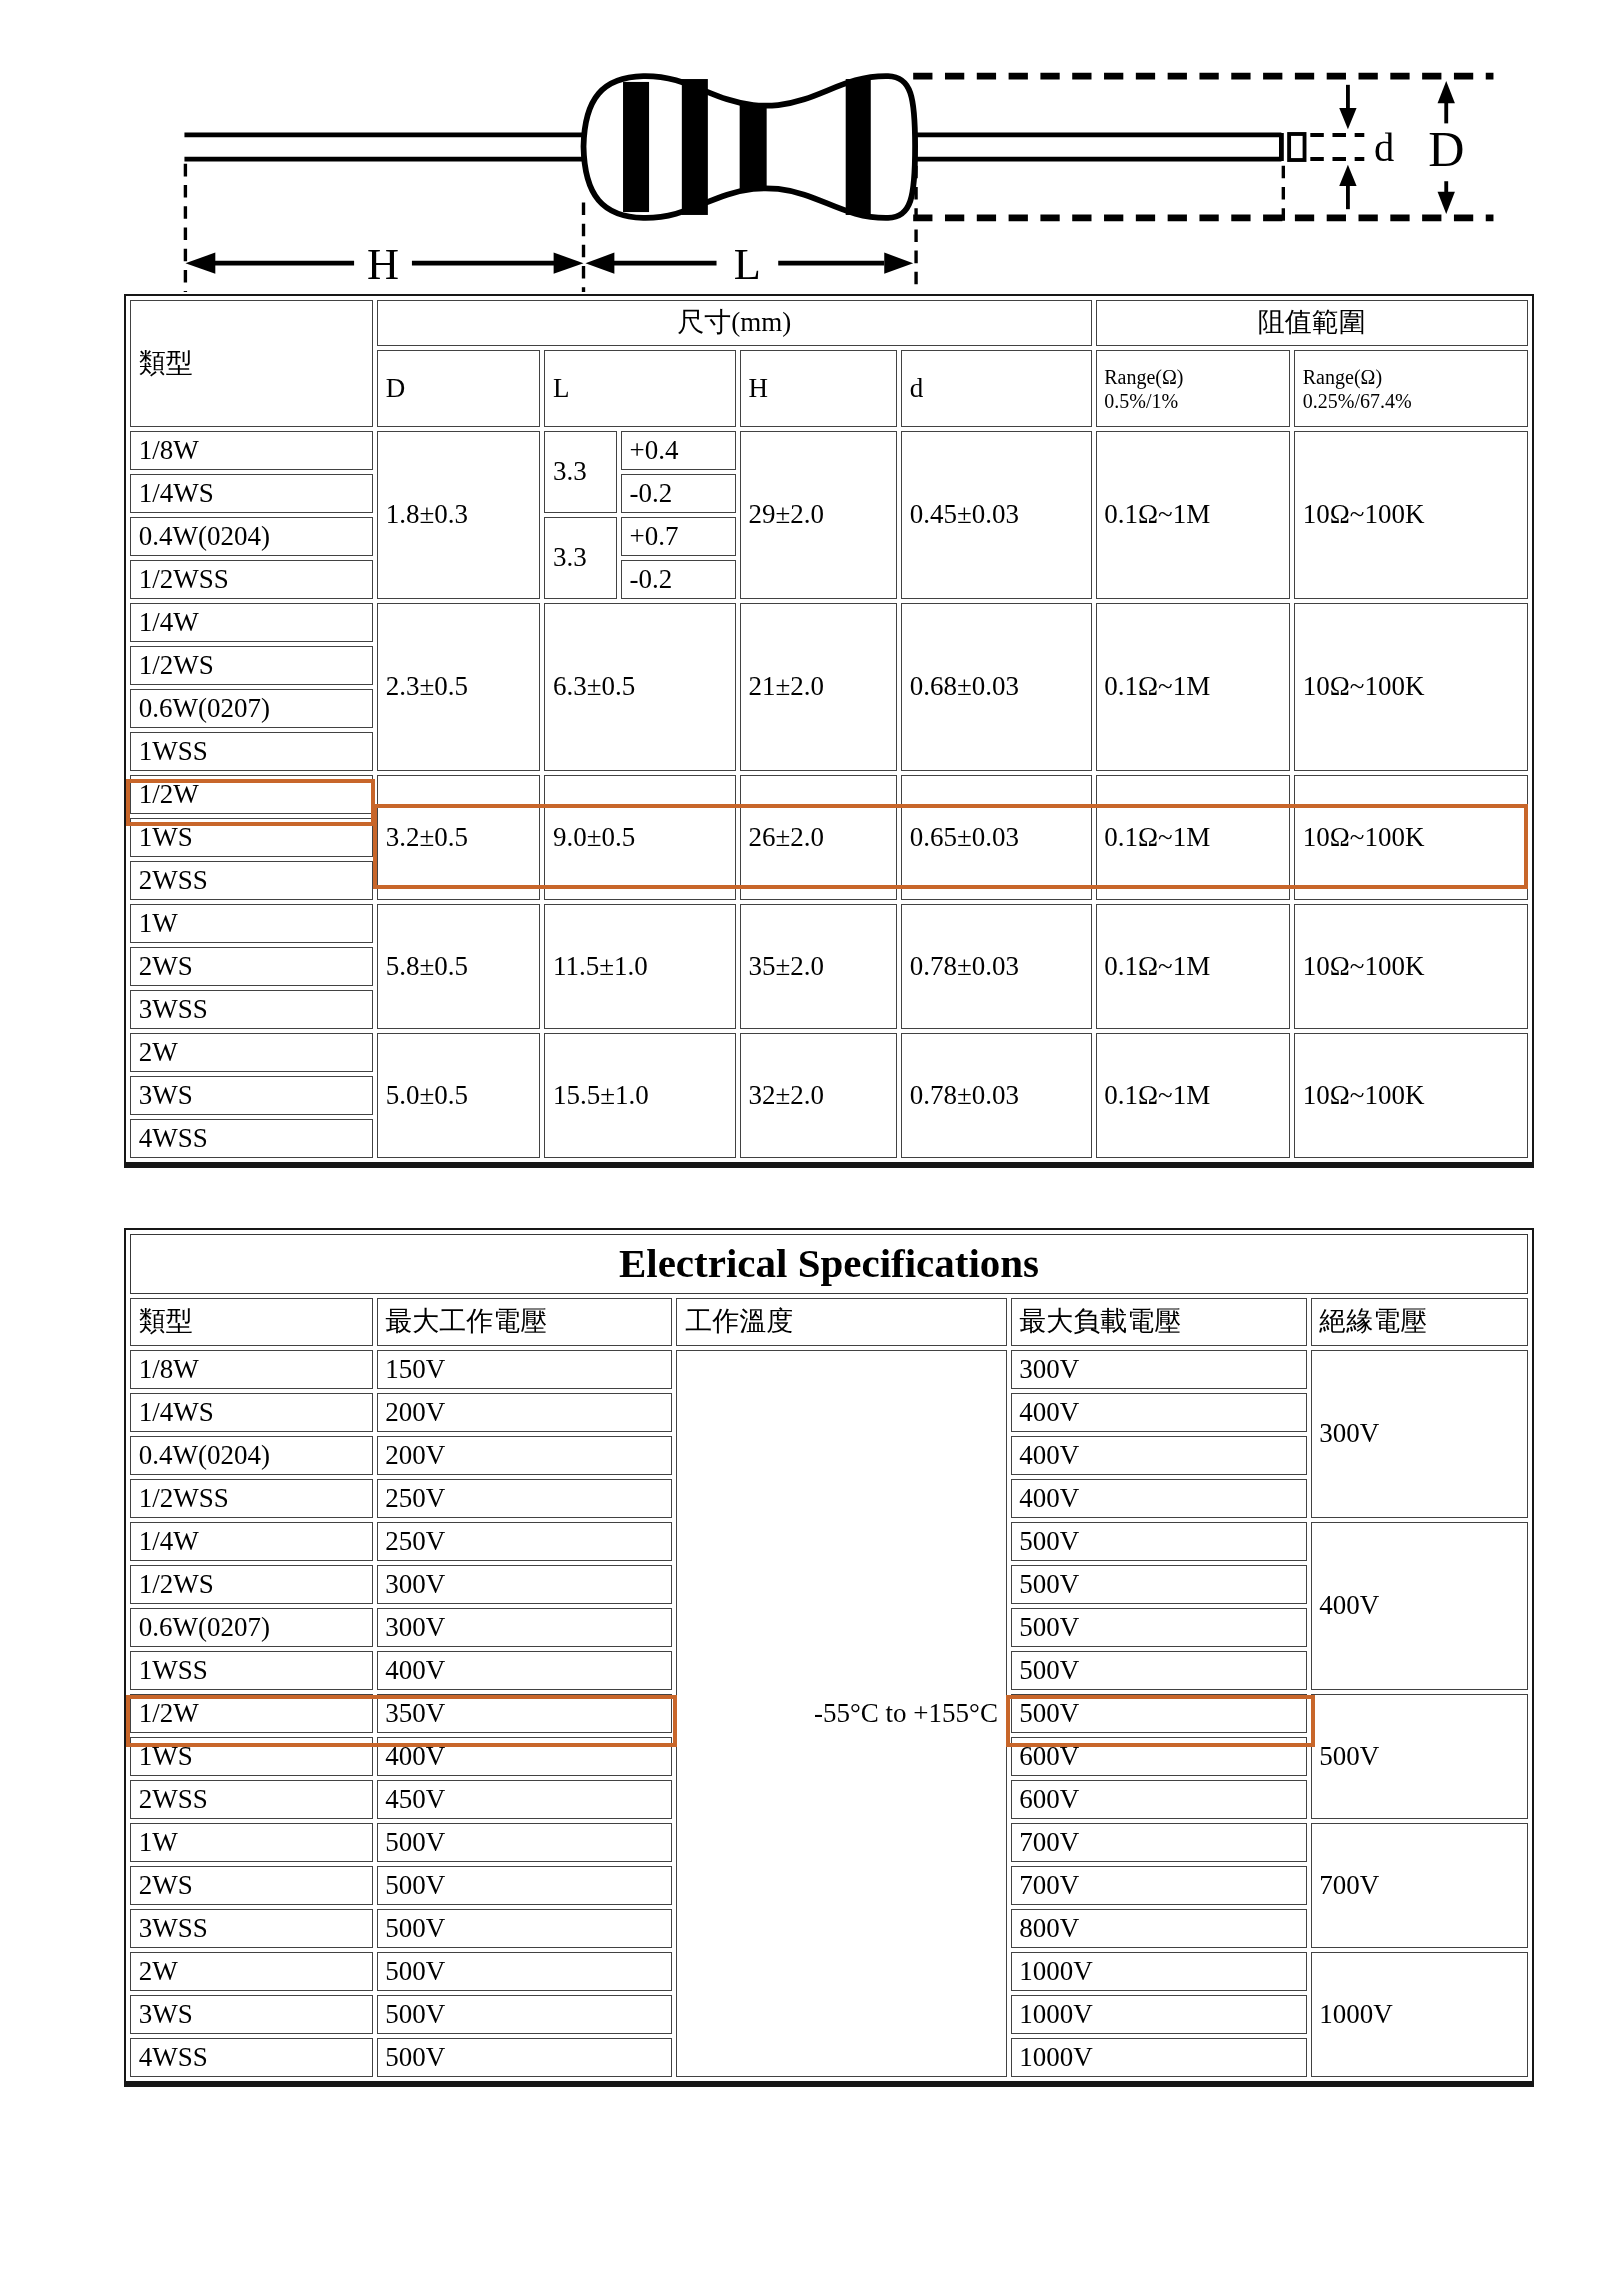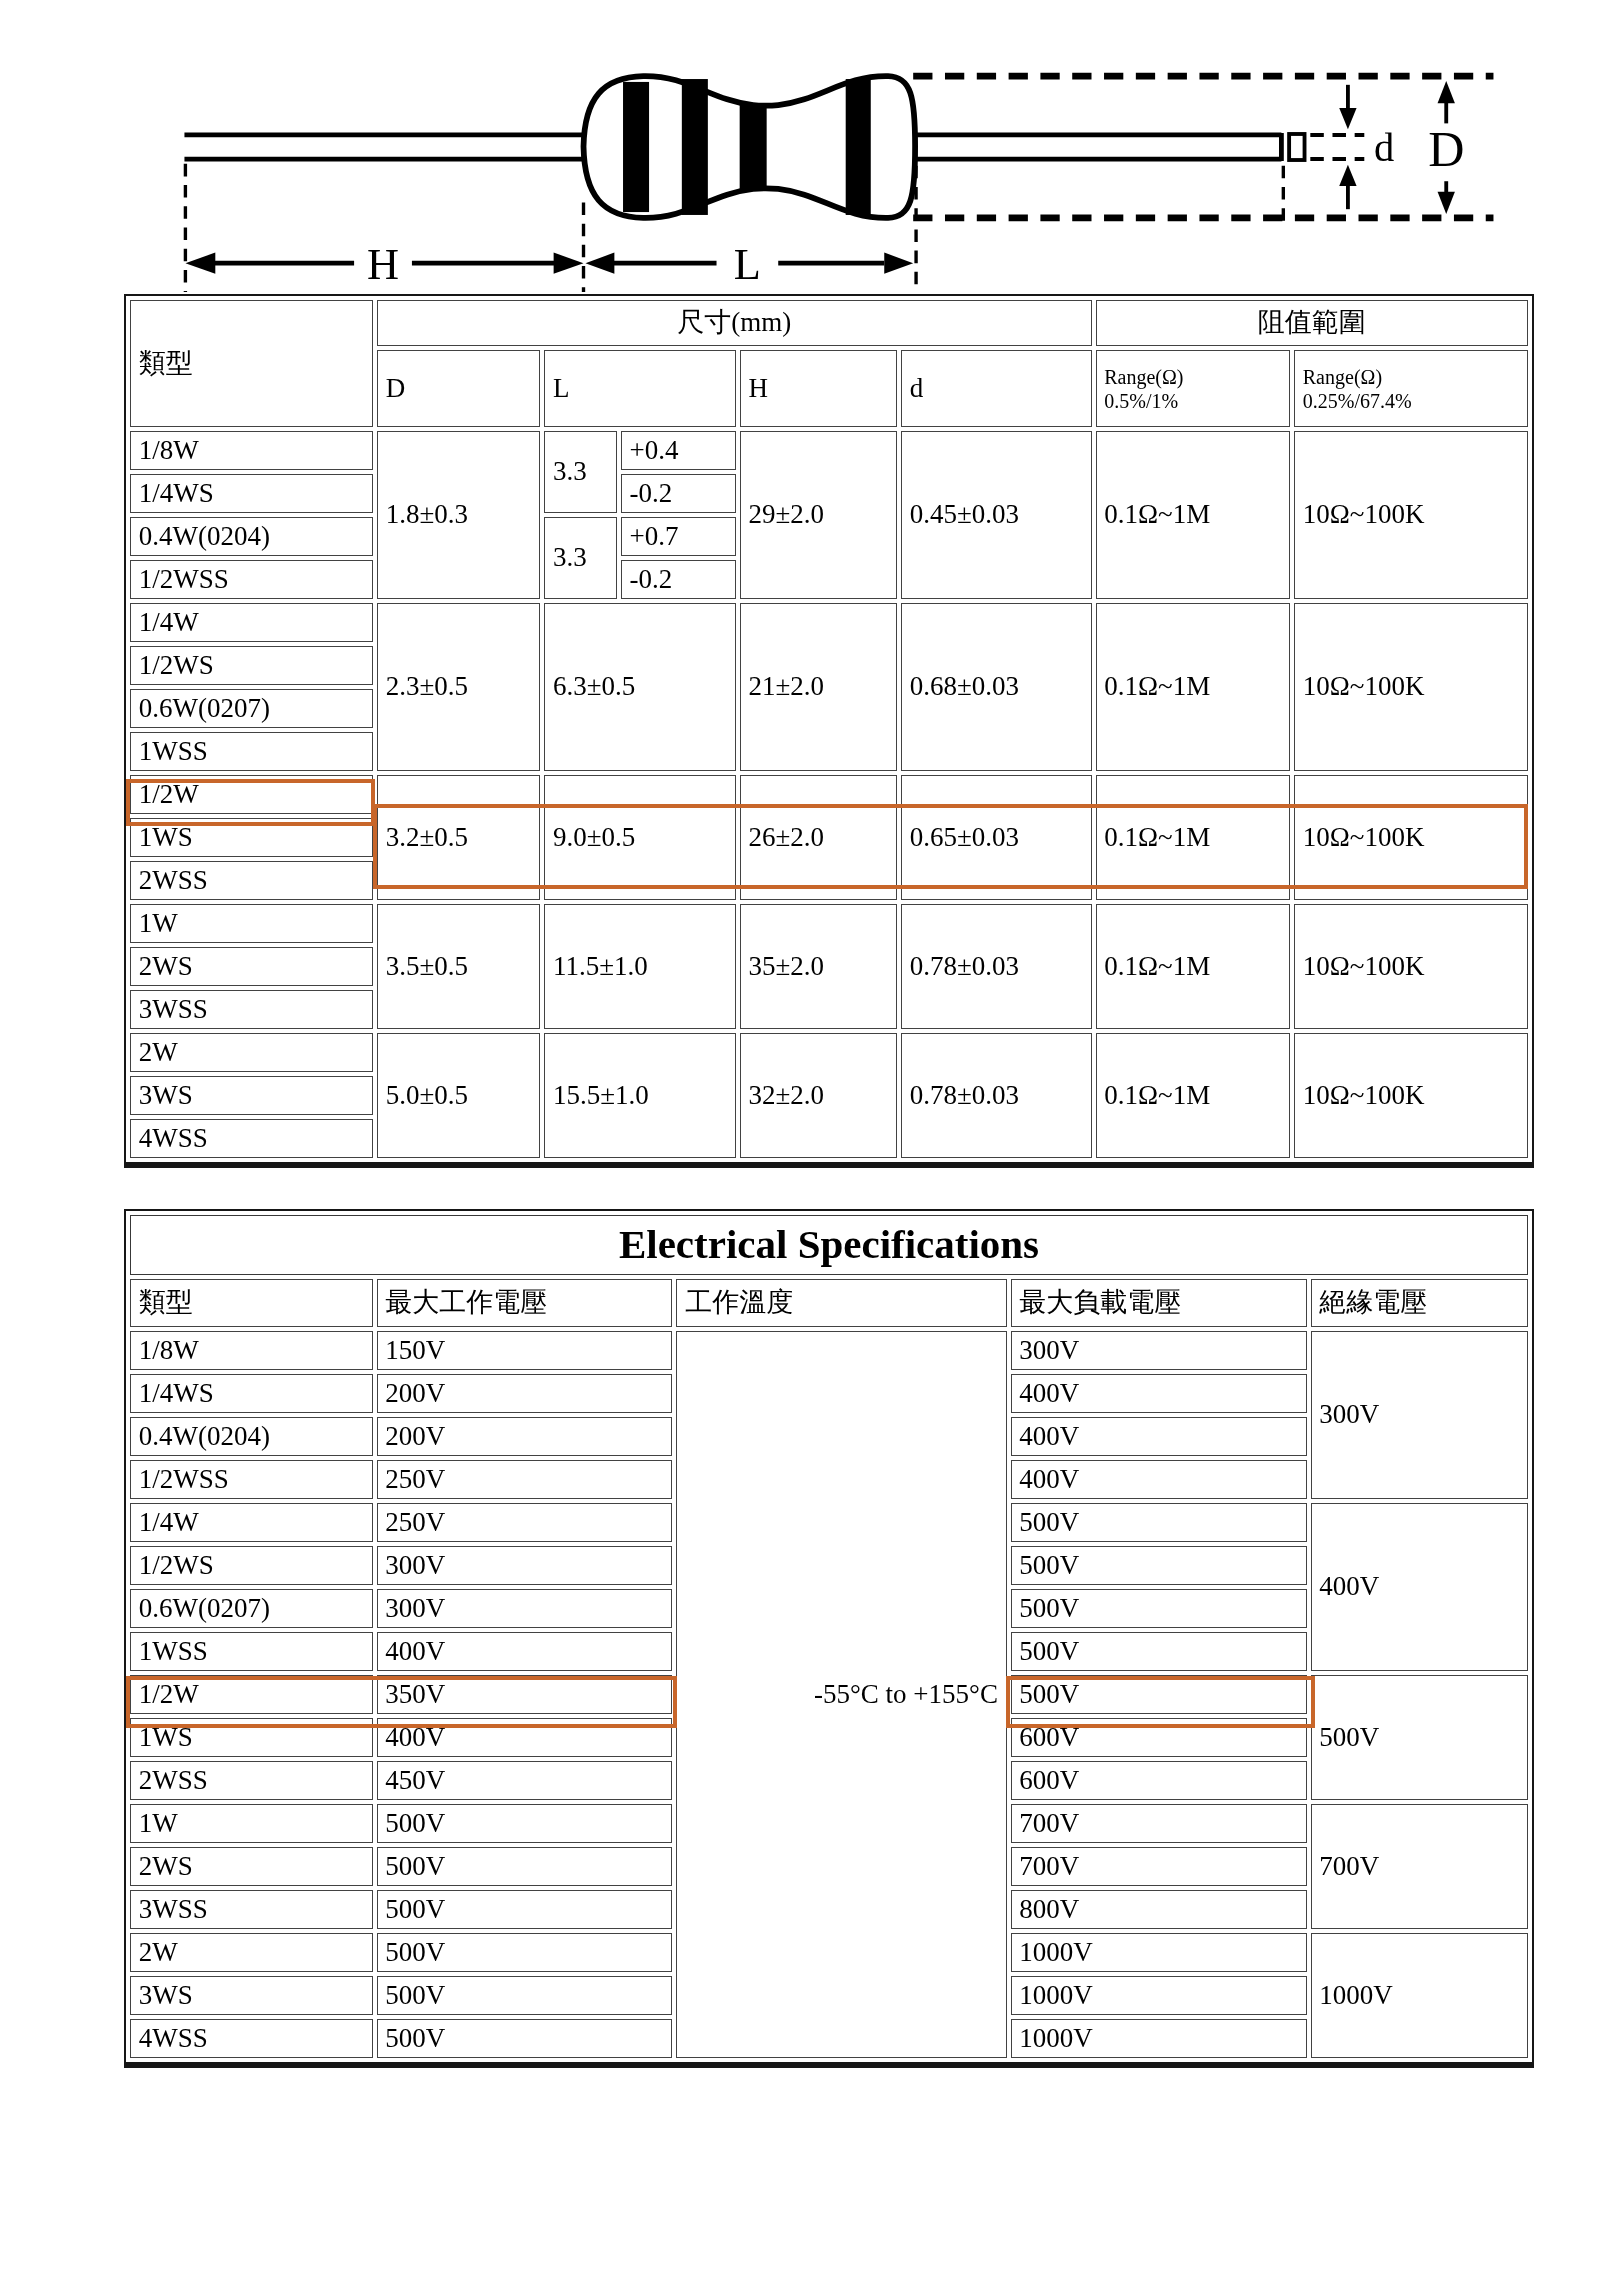--- a/index.html
+++ b/index.html
@@ -2,21 +2,21 @@
 <html><head>
 <meta charset="utf-8">
 <style>
   html,body{margin:0;padding:0;background:#ffffff;}
   body{width:1622px;height:2275px;position:relative;color:#000;
        font-family:"Liberation Serif","DejaVu Serif",serif;}
   svg{display:block;}
   svg text{font-family:"Liberation Serif","DejaVu Serif",serif;fill:#000;}
 
   .twrap{position:relative;width:1410px;margin-left:124px;}
-  .t2wrap{margin-top:41px;border-radius:15px;}
+  .t2wrap{margin-top:60px;border-radius:15px;}
 
   table{border-collapse:separate;border-spacing:4.8px;width:1410px;table-layout:fixed;
         border:2.9px solid #161616;border-bottom-width:6.8px;background:#fff;}
   td{border:1.9px solid #424242;vertical-align:middle;padding:0 7.7px;
      font-size:27px;line-height:1.1;overflow:hidden;white-space:nowrap;background:#fff;}
   tr.h1{height:46px;}
   tr.h2{height:77px;}
   tr.drow{height:39px;}
   tr.t2title{height:60px;}
   tr.t2hdr{height:48px;}
@@ -198,21 +198,21 @@
     </tr>
     <tr class="drow">
           <td>1WS</td>
         </tr>
     <tr class="drow">
           <td>2WSS</td>
         </tr>
 
     <tr class="drow">
       <td>1W</td>
-      <td rowspan="3">3.5±0.5</td>
+      <td rowspan="3">5.8±0.5</td>
       <td colspan="2" rowspan="3">11.5±1.0</td>
       <td rowspan="3">35±2.0</td>
       <td rowspan="3">0.78±0.03</td>
       <td rowspan="3">0.1Ω~1M</td>
       <td rowspan="3">10Ω~100K</td>
     </tr>
     <tr class="drow">
           <td>2WS</td>
         </tr>
     <tr class="drow">

